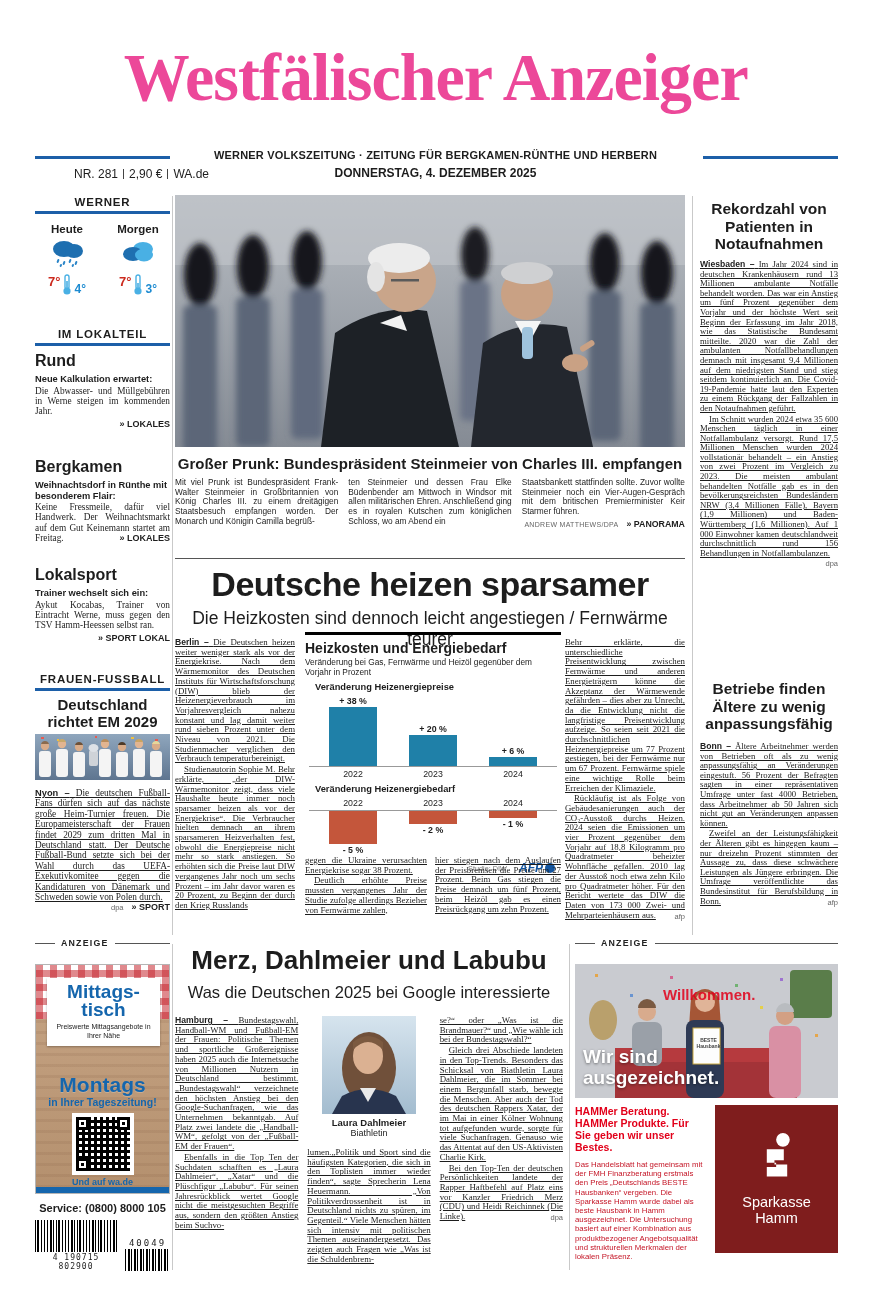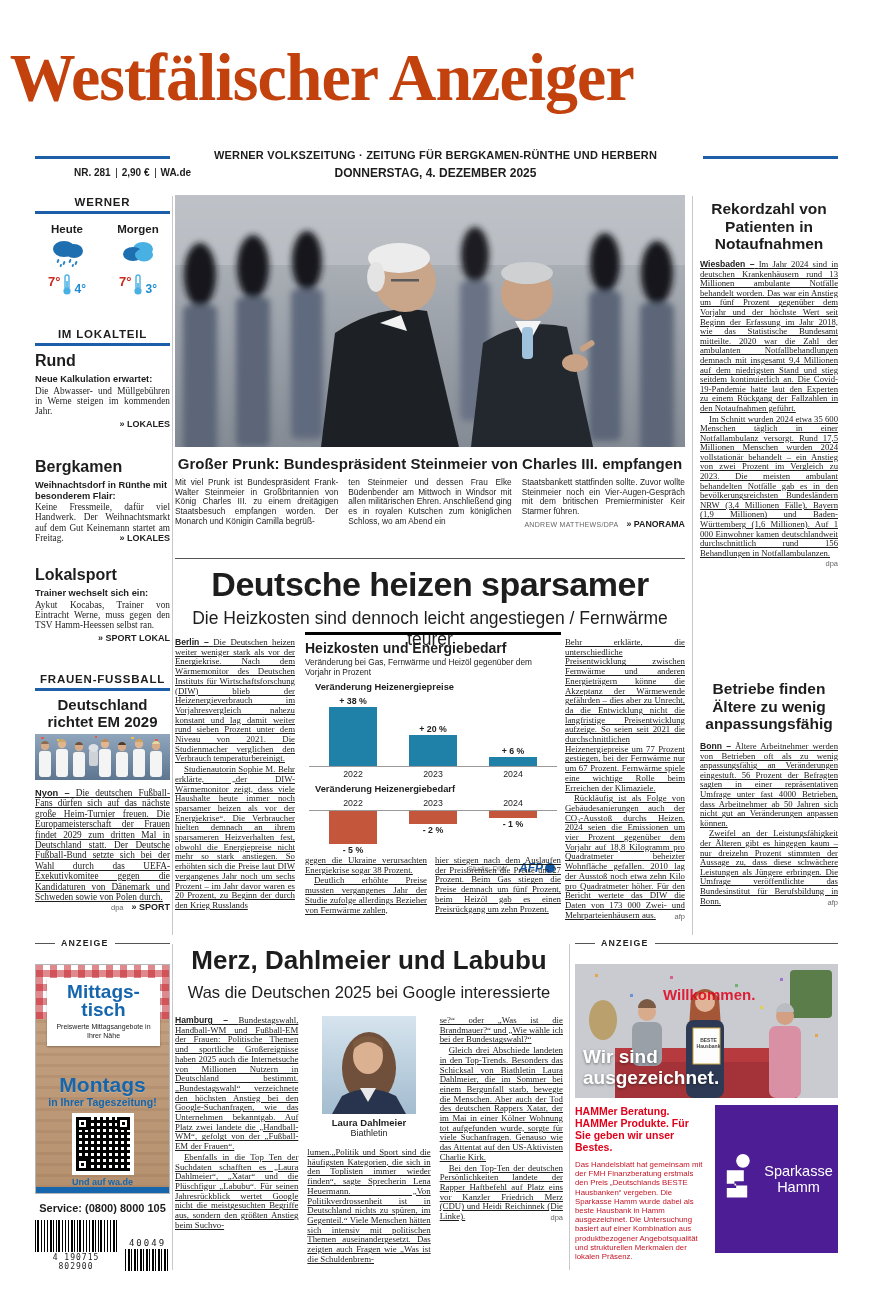--- a/index.html
+++ b/index.html
@@ -6,30 +6,30 @@
     --sans:"Liberation Sans", sans-serif;
     --serif:"Liberation Serif", serif;
     --blue:#1c5fa8;
     --ink:#1d1d1d;
   }
   *{margin:0;padding:0;box-sizing:border-box;}
   body{background:#e8e8e8;font-family:var(--serif);color:var(--ink);}
   .page{position:relative;width:871px;height:1300px;background:#fff;margin:0 auto;overflow:hidden;}
 
   
-  .mast-title{position:absolute;top:42px;left:0;width:100%;
-    font-family:var(--serif);font-weight:bold;font-size:68px;line-height:1.05;letter-spacing:-1px;color:#c2410c;}
+  .mast-title{position:absolute;top:42px;left:0;width:100%;text-align:center;
+    font-family:var(--serif);font-weight:bold;font-size:68px;line-height:1.05;letter-spacing:-1px;color:#ec4899;}
   .mast-title span{display:inline-block;transform:scaleX(.97);}
   .mast-sub{position:absolute;top:149px;left:0;width:100%;text-align:center;
     font-family:var(--sans);font-weight:bold;font-size:11px;letter-spacing:.2px;}
   .mast-date{position:absolute;top:166px;left:0;width:100%;text-align:center;
     font-family:var(--sans);font-weight:bold;font-size:12px;}
   .mast-bar{position:absolute;top:156px;height:3px;background:var(--blue);}
   .bar-l{left:35px;width:135px;} .bar-r{left:703px;width:135px;}
-  .issue-line{position:absolute;top:167px;left:35px;font-family:var(--sans);font-weight:bold;font-size:10px;display:flex;align-items:center;gap:5px;padding-left:39px;}
+  .issue-line{position:absolute;top:167px;left:35px;font-family:var(--sans);font-weight:normal;font-size:12px;display:flex;align-items:center;gap:5px;padding-left:39px;}
   .issue-line .sep{display:inline-block;width:1px;height:10px;background:#444;}
 
   
   .vrule{position:absolute;width:1px;background:#c9c9c9;}
 
   
   .np-body{font-family:var(--serif);font-size:8.8px;line-height:9.7px;text-align:justify;hyphens:auto;overflow-wrap:break-word;}
   .np-body p{margin:0;text-decoration:underline;}
   .np-body p + p{text-indent:9px;margin-top:1px;}
   .dl{font-family:var(--sans);font-weight:bold;font-size:8.6px;}
@@ -153,21 +153,21 @@
   
   .ad-sk{position:absolute;left:575px;top:938px;width:263px;}
   .sk-photo{position:relative;margin-top:16px;width:263px;height:134px;overflow:hidden;background:#c9cbd0;}
   .sk-willk{position:absolute;top:22px;left:88px;color:#e2001a;font-family:var(--sans);font-weight:bold;font-size:15px;opacity:.85;}
   .sk-overlay{position:absolute;left:8px;bottom:10px;color:#fff;font-family:var(--sans);font-weight:bold;font-size:19px;line-height:21px;text-shadow:0 1px 3px rgba(0,0,0,.45);}
   .sk-cert{position:absolute;left:121px;top:74px;width:25px;text-align:center;font-family:var(--sans);font-weight:bold;color:#444;font-size:5px;line-height:5.5px;}
   .sk-lower{display:flex;margin-top:7px;gap:8px;}
   .sk-textcol{width:132px;}
   .sk-claim{color:#e2001a;font-family:var(--sans);font-weight:bold;font-size:10.5px;line-height:12px;}
   .sk-body{color:#c41425;font-family:var(--sans);font-size:7.8px;line-height:9.2px;margin-top:7px;}
-  .sk-red{width:123px;height:148px;background:#4c1d95;color:#fff;display:flex;flex-direction:row;align-items:center;justify-content:center;gap:10px;}
+  .sk-red{width:123px;height:148px;background:#7f1d1d;color:#fff;display:flex;flex-direction:column;align-items:center;justify-content:center;gap:10px;}
   .sk-brand{font-family:var(--sans);font-size:14.5px;line-height:16px;text-align:center;}
 </style>
 </head>
 <body>
 
 <div class="page">
 
   <div class="mast-title"><span>Westfälischer Anzeiger</span></div>
   <div class="mast-bar bar-l"></div>
   <div class="mast-bar bar-r"></div>

